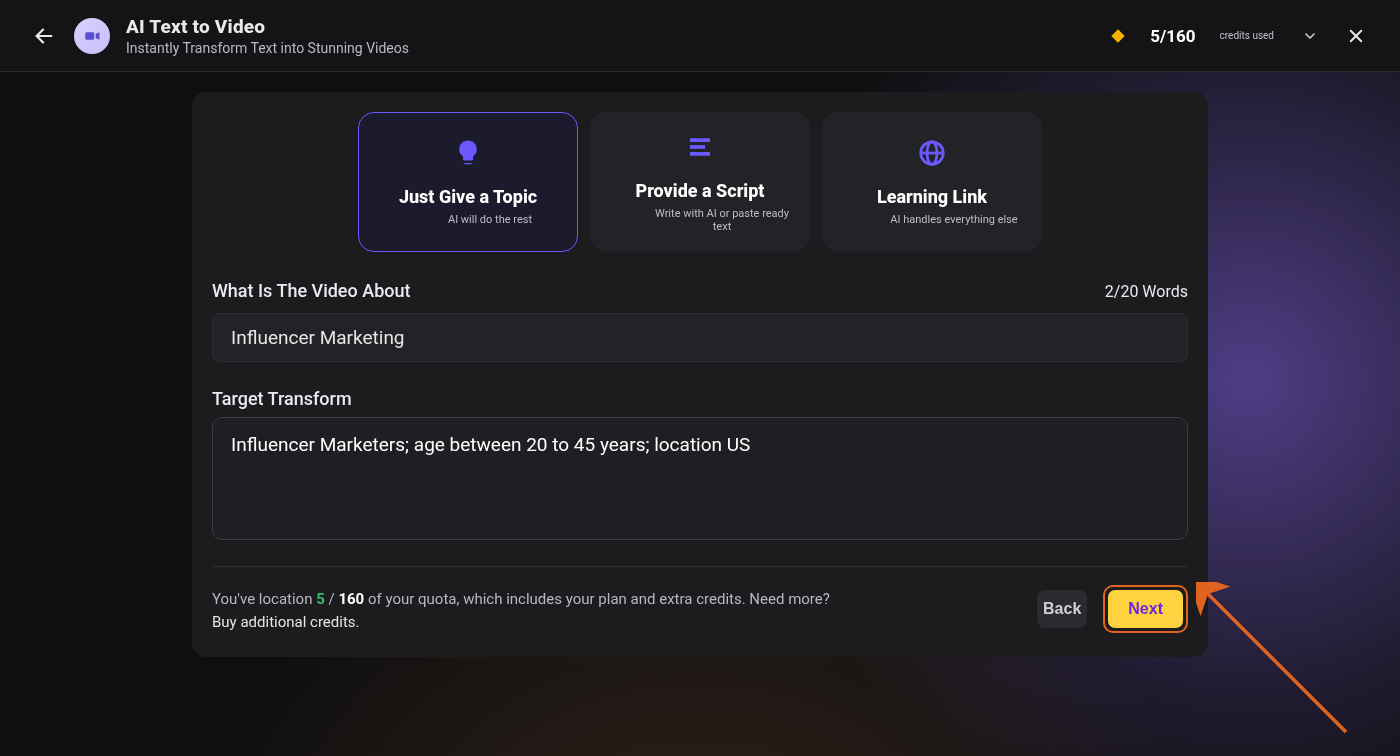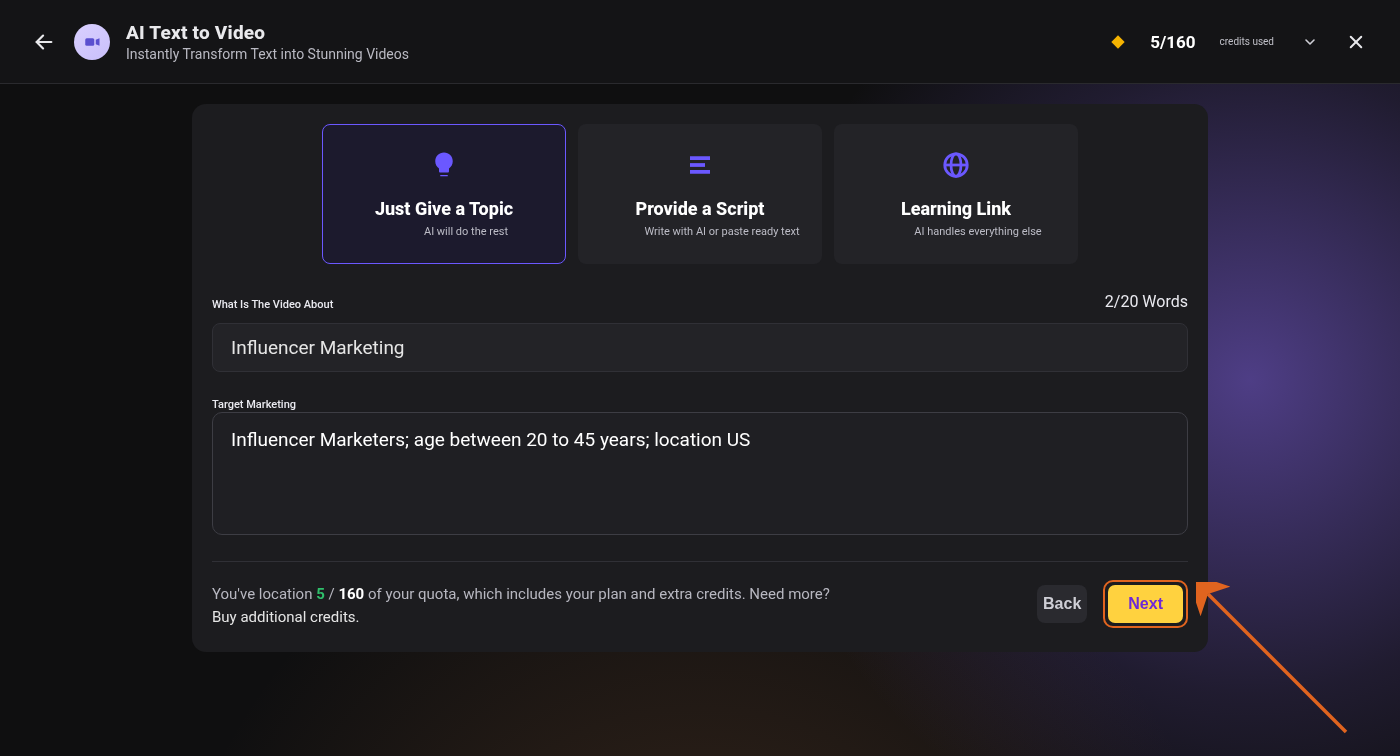--- a/index.html
+++ b/index.html
@@ -12,21 +12,21 @@
   }
   .bg-glow {
     position: absolute; inset: 0; z-index: 0;
     background:
       radial-gradient(700px 700px at 1250px 380px, rgba(130,100,230,0.55), rgba(130,100,230,0.15) 45%, rgba(15,15,16,0) 70%),
       radial-gradient(900px 900px at 700px 1000px, rgba(180,110,60,0.25), rgba(15,15,16,0) 60%);
     pointer-events: none;
   }
   .topbar {
     position: relative; z-index: 2;
-    height: 84px;
+    height: 72px;
     display: flex; align-items: center;
     padding: 0 24px;
     border-bottom: 1px solid #2a2a2e;
     background: #141416;
   }
   .icon-btn {
     width: 40px; height: 40px; display: flex; align-items: center; justify-content: center;
     border-radius: 6px; cursor: pointer; color: #e9e9ec;
   }
   .avatar {
@@ -53,47 +53,47 @@
     padding-top: 20px;
   }
   .panel {
     width: 1016px;
     background: #1c1c1f;
     border-radius: 14px;
     padding: 20px 20px 24px 20px;
   }
   .option-row { display: flex; gap: 12px; justify-content: center; }
   .option-card {
-    width: 244px; height: 140px;
+    width: 220px; height: 140px;
     background: #232327;
-    border-radius: 8px;
+    border-radius: 16px;
     display: flex; flex-direction: column; align-items: center; justify-content: center;
     text-align: center; padding: 12px 16px;
     cursor: pointer;
   }
   .option-card.selected {
     background: #1c1a2d;
     border: 1.5px solid #6b58ff;
   }
   .option-card .p-icon { color: #6b58ff; margin-bottom: 14px; }
   .option-card .p-title { font-weight: 800; font-size: 18px; color: #fff; }
   .option-card .p-sub { font-size: 11px; color: #bcbcc6; margin-top: 6px; margin-left: 44px; }
 
   .field-row { display:flex; justify-content:space-between; align-items:flex-end; margin-top: 28px; }
-  .field-label { font-size: 11px; color: #eaeaf0; font-weight: 500; }
+  .field-label { font-size: 18px; color: #eaeaf0; font-weight: 500; }
   .word-count { font-size: 16px; color: #eaeaf0; }
   .text-input {
     width: 100%; margin-top: 12px;
     background: #232327; border: 1px solid #303036; color: #e5e5e5;
     border-radius: 8px; padding: 12px 18px; font-size: 19px;
     outline: none; font-family: inherit;
   }
   .section-gap { margin-top: 26px; }
   .textarea-wrap {
-    margin-top: 1px;
+    margin-top: 8px;
     background: #1f1f23; border: 1px solid #3d3d44; border-radius: 10px;
     padding: 14px 18px 50px 18px;
   }
   textarea.text-area {
     width: 100%; background: transparent; border: none; outline: none;
     color: #fff; font-size: 19px; font-family: inherit; resize: none;
     line-height: 1.4;
   }
 
   .divider { height:1px; background:#303036; margin: 26px 0 18px 0; }
@@ -199,21 +199,21 @@
       </div>
     </div>
 
     <div class="field-row">
       <div class="field-label">What Is The Video About</div>
       <div class="word-count">2/20 Words</div>
     </div>
     <input class="text-input" value="Influencer Marketing" style="">
 
     <div class="section-gap">
-      <div class="field-label">Target Marketing</div>
+      <div class="field-label">Target Transform</div>
     </div>
     <div class="textarea-wrap">
       <textarea class="text-area" rows="2" style="">Influencer Marketers; age between 20 to 45 years; location US</textarea>
     </div>
 
     <div class="divider"></div>
 
     <div class="footer-row">
       <div>
         <div class="quota-text">

